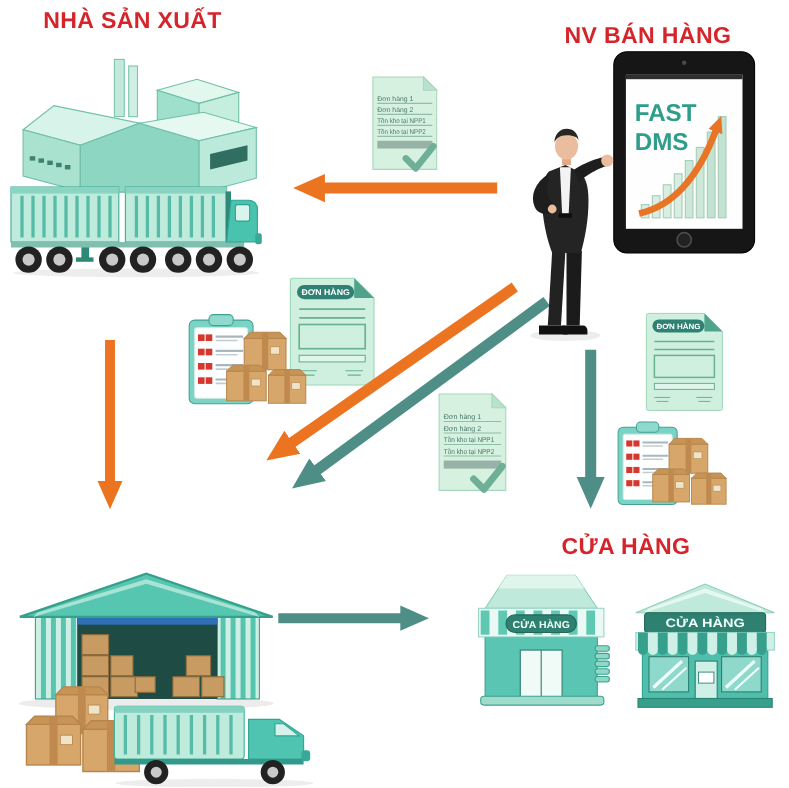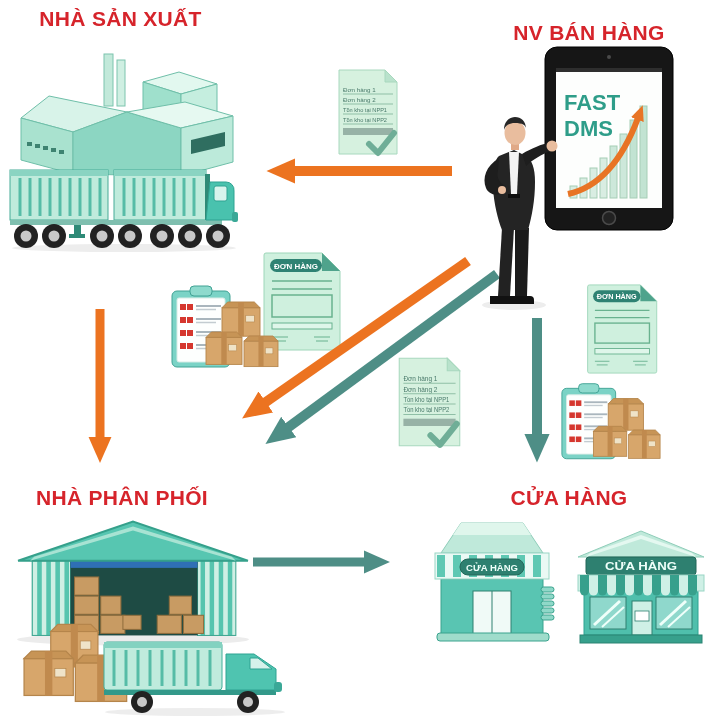--- a/index.html
+++ b/index.html
@@ -9,21 +9,21 @@
   .art svg{display:block;width:100%;height:100%;}
   .title{position:absolute;font-weight:bold;font-size:21px;letter-spacing:.3px;
          color:#D6242B;text-align:center;line-height:1.1;white-space:nowrap;}
   .t-man{left:18px;top:7px;width:205px;}
   .t-sales{left:495px;top:21px;width:188px;}
   .t-dist{left:16px;top:486px;width:212px;}
   .t-store{left:488px;top:486px;width:162px;}
   .factory{left:15px;top:52px;width:225px;height:140px;}
   .semi{left:6px;top:160px;width:235px;height:92px;}
   .doc-top{left:333px;top:66px;width:70px;height:92px;}
-  .tablet{left:544px;top:46px;width:130px;height:185px;}
+  .tablet{left:557px;top:46px;width:130px;height:185px;}
   .person{left:452px;top:116px;width:115px;height:195px;}
   .form-center{left:260px;top:249px;width:88px;height:105px;}
   .clip-left{left:166px;top:282px;width:118px;height:95px;}
   .doc-mid{left:392px;top:354px;width:75px;height:96px;}
   .form-right{left:584px;top:280px;width:80px;height:98px;}
   .clip-right{left:552px;top:380px;width:118px;height:88px;}
   .warehouse{left:10px;top:516px;width:247px;height:132px;}
   .boxes-bl{left:22px;top:622px;width:118px;height:88px;}
   .truck-bl{left:100px;top:636px;width:195px;height:80px;}
   .store-left{left:427px;top:517px;width:132px;height:126px;}
@@ -31,21 +31,20 @@
   .overlay{left:0;top:0;width:717px;height:716px;pointer-events:none;}
   svg text{font-family:"Liberation Sans",sans-serif;}
 </style>
 </head>
 <body>
 
 <div id="canvas">
 
   <div class="title t-man">NHÀ SẢN XUẤT</div>
   <div class="title t-sales">NV BÁN HÀNG</div>
-  <div class="title t-dist">NHÀ PHÂN PHỐI</div>
   <div class="title t-store">CỬA HÀNG</div>
 
   <div class="art factory">
     <svg viewBox="0 0 225 140">
       <rect x="89" y="2" width="9" height="52" fill="#C2E9DA" stroke="#7CC4AE"></rect>
       <rect x="102" y="8" width="8" height="46" fill="#CFEFE2" stroke="#7CC4AE"></rect>
       <polygon points="128,30 164,20 202,32 166,42" fill="#E2F8EF" stroke="#6FBFA9"></polygon>
       <polygon points="128,30 128,76 166,88 166,42" fill="#9FE0CC" stroke="#6FBFA9"></polygon>
       <polygon points="202,32 202,78 166,88 166,42" fill="#C5EEDF" stroke="#6FBFA9"></polygon>
       <polygon points="6,66 34,44 112,60 58,80" fill="#D8F3E9" stroke="#6FBFA9"></polygon>

